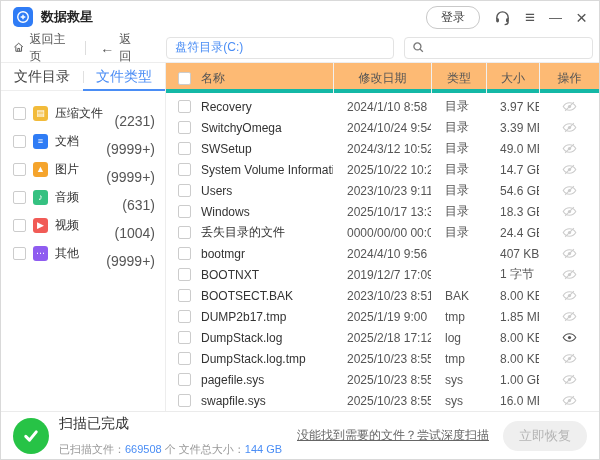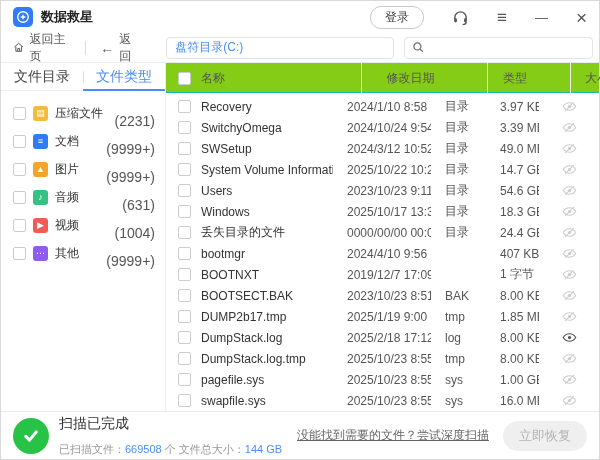--- a/index.html
+++ b/index.html
@@ -4,21 +4,21 @@
 <style>
   * { margin:0; padding:0; box-sizing:border-box; }
   html,body { width:600px; height:460px; }
   body { font-family:"Liberation Sans","DejaVu Sans",sans-serif; background:#fff; color:#333; overflow:hidden; }
   .window { width:600px; height:460px; border:1px solid #d9d9d9; display:flex; flex-direction:column; background:#fff; }
 
   
   .titlebar { height:32px; display:flex; align-items:center; padding:0 12px 0 12px; flex:none; }
   .logo { width:20px; height:20px; border-radius:5px; background:#2f7cf6; display:flex; align-items:center; justify-content:center; margin-right:8px; }
   .app-title { font-size:13px; color:#222; font-weight:bold; }
-  .titlebar-right { margin-left:auto; display:flex; align-items:center; gap:28px; }
+  .titlebar-right { margin-left:auto; display:flex; align-items:center; gap:14px; }
   .login-btn { border:1px solid #c9c9c9; border-radius:11px; padding:2px 14px; font-size:12px; color:#444; background:#fff; cursor:pointer; }
   .tb-icon { color:#555; font-size:16px; line-height:1; cursor:pointer; display:flex; align-items:center; }
   .glyph-btn { font-size:17px; color:#555; cursor:pointer; line-height:1; }
 
   
   .toolbar { height:30px; display:flex; align-items:center; padding:0 6px 0 12px; border-bottom:1px solid #ededed; flex:none; }
   .nav-item { display:flex; align-items:center; gap:5px; font-size:12px; color:#555; cursor:pointer; }
   .nav-divider { width:1px; height:14px; background:#ddd; margin:0 14px; }
   .path-box { margin-left:28px; width:255px; height:22px; border:1px solid #e3e3e3; border-radius:4px; display:flex; align-items:center; padding:0 8px; font-size:12px; color:#4a8df5; background:#fff; cursor:pointer; }
   .search-box { margin-left:10px; flex:1; height:22px; border:1px solid #e3e3e3; border-radius:4px; display:flex; align-items:center; padding:0 7px; gap:5px; background:#fff; }
@@ -35,21 +35,21 @@
   .side-list { padding:8px 10px 0 12px; }
   .side-item { height:28px; display:flex; align-items:center; gap:7px; cursor:pointer; }
   .checkbox { width:13px; height:13px; border:1px solid #ccc; border-radius:2px; background:#fff; flex:none; cursor:pointer; }
   .type-icon { width:15px; height:15px; border-radius:3px; color:#fff; font-size:9px; display:flex; align-items:center; justify-content:center; flex:none; line-height:1; }
   .side-label { font-size:12px; color:#333; flex:1; white-space:nowrap; overflow:hidden; }
   .side-count { font-size:14px; color:#555;margin-top:16px; }
 
   
   .table-area { flex:1; display:flex; flex-direction:column; min-width:0; }
   .grid-row { display:grid; grid-template-columns:167px 98px 55px 53px 1fr; align-items:center; }
-  .thead { height:30px; background:#84cc16; border-bottom:1px solid #14b8a6; flex:none;gap:28px; }
+  .thead { height:30px; background:#fdba74; border-bottom:4px solid #14b8a6; flex:none; }
   .th { font-size:12px; color:#555; height:30px; display:flex; align-items:center; }
   .th + .th { border-left:1px solid #f0f0f0; justify-content:center; }
   .th-name { padding-left:12px; gap:10px; }
   .tbody { flex:1; overflow:hidden; padding-top:3px; }
   .trow { height:21px; }
   .td { font-size:12px; color:#444; white-space:nowrap; overflow:hidden; }
   .td-name { display:flex; align-items:center; gap:10px; padding-left:12px; color:#333; }
   .td-date,.td-type,.td-size { padding-left:14px; color:#555; }
   .td-action { display:flex; justify-content:center; }
   .eye { width:15px; height:15px; cursor:pointer; }

